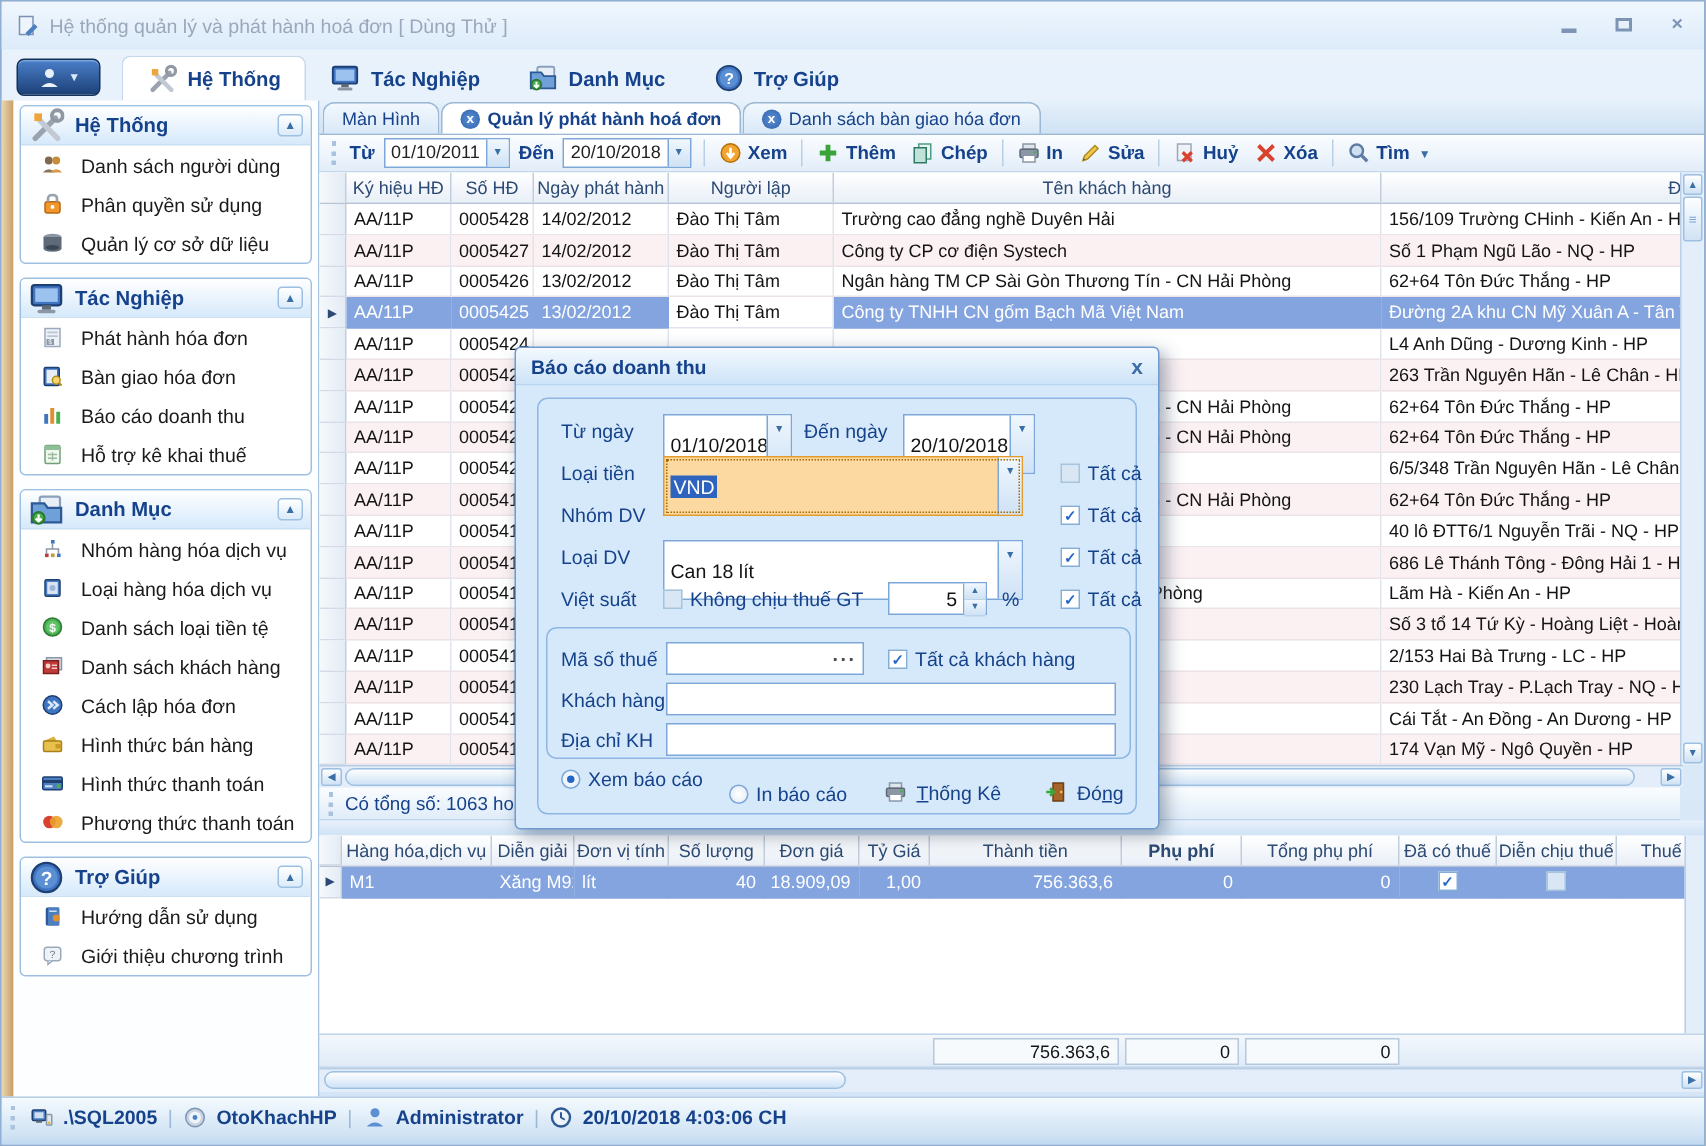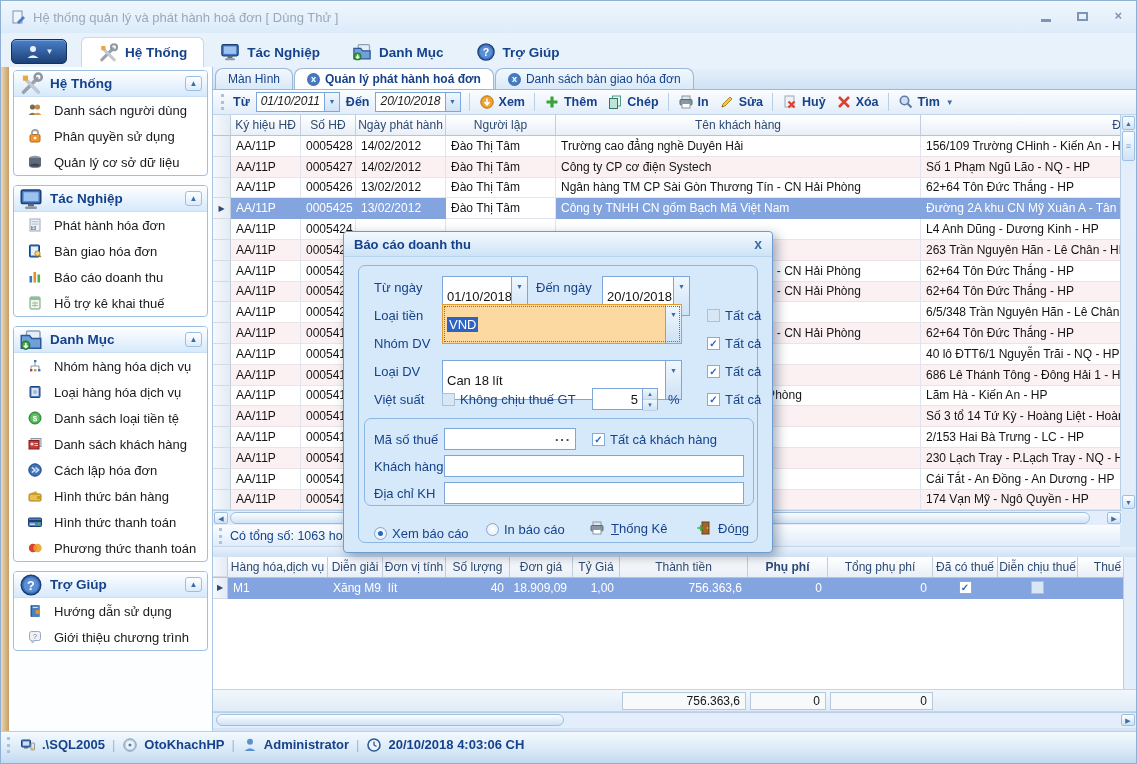--- a/index.html
+++ b/index.html
@@ -48,21 +48,21 @@
         background:linear-gradient(#f2f8fd,#d9e9f8);}
   .dtab.active{background:#fff;font-weight:bold;}
   .tabx{width:13px;height:13px;border-radius:50%;background:radial-gradient(#5c92d6,#2d5fa8);
         color:#fff;font-size:9px;line-height:13px;text-align:center;font-weight:bold;flex:0 0 13px;}
   
   .toolbar{position:absolute;left:212px;top:89px;right:0;height:25px;display:flex;align-items:center;
            gap:4px;padding-left:8px;background:linear-gradient(#fbfdff,#e2edf9);
            border-bottom:1px solid #c3d5ea;font-size:12.5px;color:#15428b;}
   .grip{width:3px;height:16px;border-left:3px dotted #a9c3de;margin-right:3px;}
   .tlabel{font-weight:bold;margin:0 2px;}
-  .datebox{display:flex;border:1px solid #7da7d8;background:#fff;height:20px;align-items:stretch;font-style:italic;}
+  .datebox{display:flex;border:1px solid #7da7d8;background:#fff;height:20px;align-items:stretch;}
   .datebox .val{padding:1px 4px 0;min-width:60px;font-size:12px;color:#222;}
   .datebox .dd{width:15px;background:linear-gradient(#f0f7fe,#cfe2f5);border-left:1px solid #7da7d8;
                color:#3a6ea5;font-size:7px;text-align:center;line-height:18px;}
   .tsep{width:1px;height:18px;background:#b9cfe6;margin:0 4px;}
   .tbtn{display:flex;align-items:center;gap:4px;padding:0 5px;height:22px;font-weight:bold;color:#15428b;}
   .tbtn .caret{font-size:8px;color:#3a6ea5;margin-left:2px;}
   
   .grid{position:absolute;left:212px;top:114px;width:909px;height:395px;background:#fff;overflow:hidden;}
   .ghead{display:flex;height:21px;background:linear-gradient(#ffffff,#e9eff7);
          border-bottom:1px solid #b6c4d6;color:#2c4a73;font-size:12px;}
@@ -938,21 +938,21 @@
     <span class="dlbl" style="left:30px;top:227px;">Khách hàng</span>
     <span class="dtextbox" style="left:100px;top:223px;width:300px;">
       <span></span>
     </span>
 
     <span class="dlbl" style="left:30px;top:254px;">Địa chỉ KH</span>
     <span class="dtextbox" style="left:100px;top:250px;width:300px;">
       <span></span>
     </span>
 
-    <span class="dchk" style="left:30px;top:294px;text-align:center;">
+    <span class="dchk" style="left:30px;top:280px;text-align:center;">
       <span class="radio on"></span>
       <span>Xem báo cáo</span>
     </span>
     <span class="dchk" style="left:142px;top:290px;">
       <span class="radio"></span>
       <span>In báo cáo</span>
     </span>
     <span class="dbtn" style="left:245px;top:288px;">
       <span class="icon16">
           <svg viewBox="0 0 16 16">

